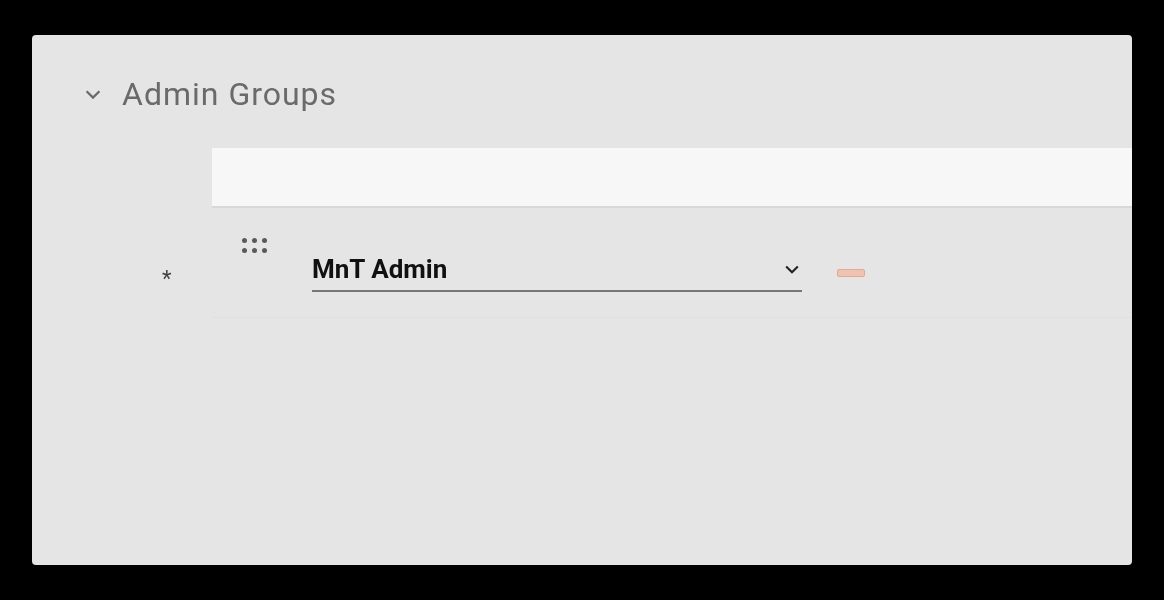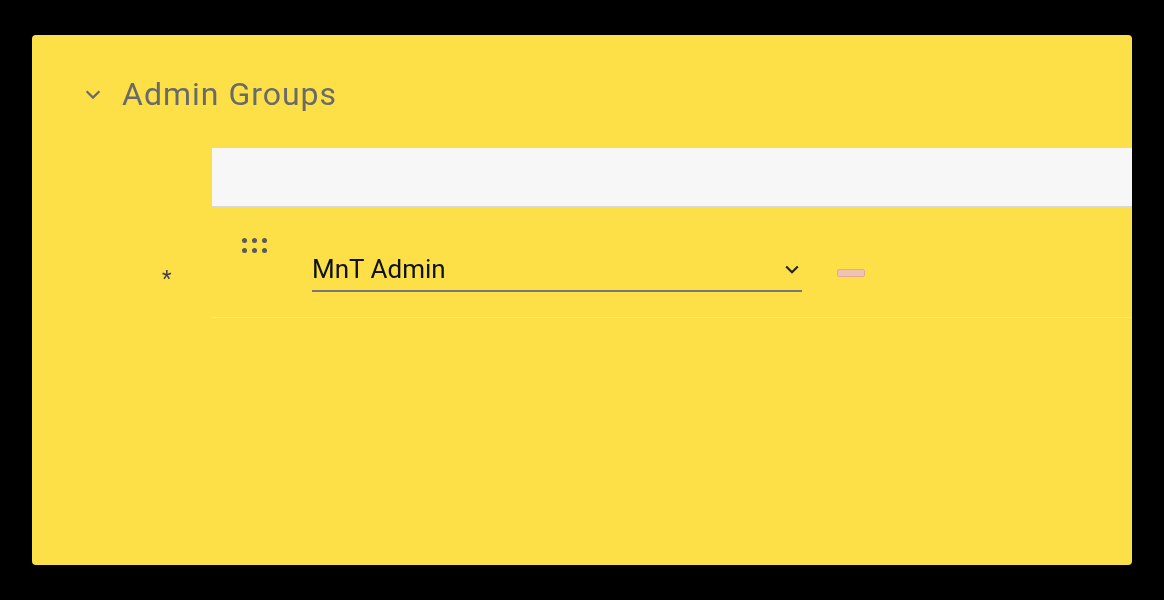--- a/index.html
+++ b/index.html
@@ -10,21 +10,21 @@
     body {
       background: #000;
       width: 1164px;
       height: 600px;
       display: flex;
       align-items: center;
       justify-content: center;
       font-family: -apple-system, BlinkMacSystemFont, "Segoe UI", Roboto, Helvetica, Arial, sans-serif;
     }
     .panel {
-      background: #fde047;
+      background: #e5e5e5;
       width: 1100px;
       height: 530px;
       border-radius: 4px;
       padding: 40px 0 0 0;
       overflow: hidden;
     }
     .section-header {
       display: flex;
       align-items: center;
       padding-left: 50px;
@@ -87,21 +87,21 @@
       align-items: center;
       justify-content: space-between;
       width: 490px;
       border-bottom: 2px solid #777;
       padding-bottom: 6px;
       margin-top: 20px;
     }
     .dropdown-value {
       font-size: 26px;
       color: #111;
-      font-weight: 400;
+      font-weight: 700;
     }
     .dropdown-chevron {
       width: 20px;
       height: 20px;
     }
     .row-actions {
       display: flex;
       align-items: center;
       margin-left: 35px;
       gap: 30px;

